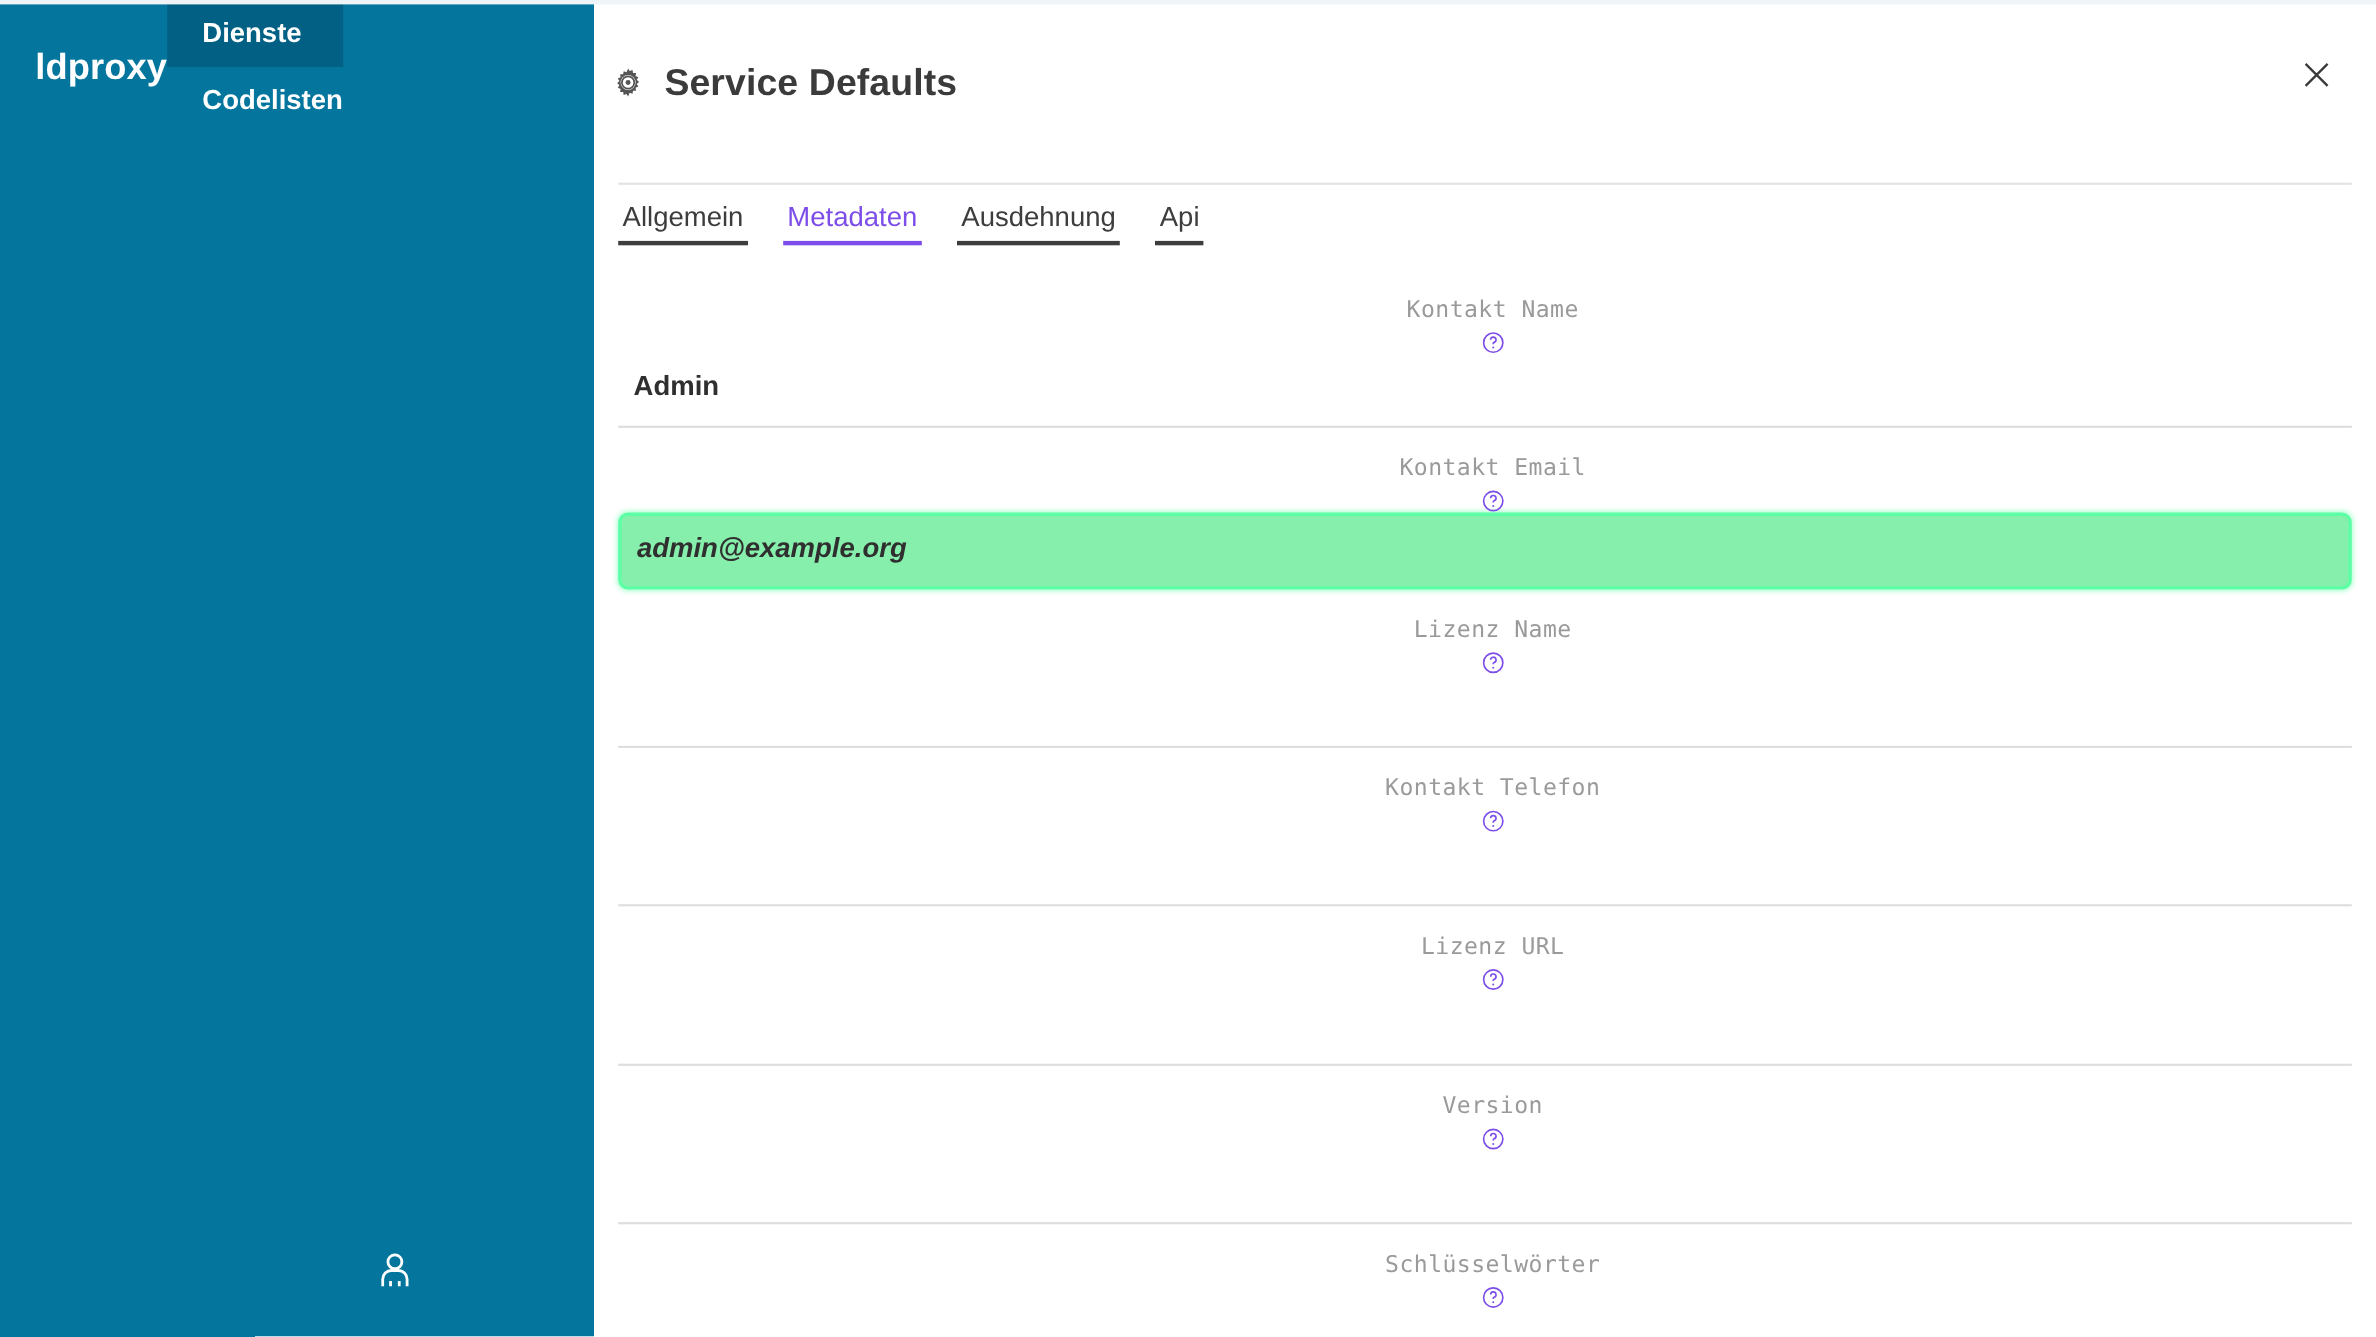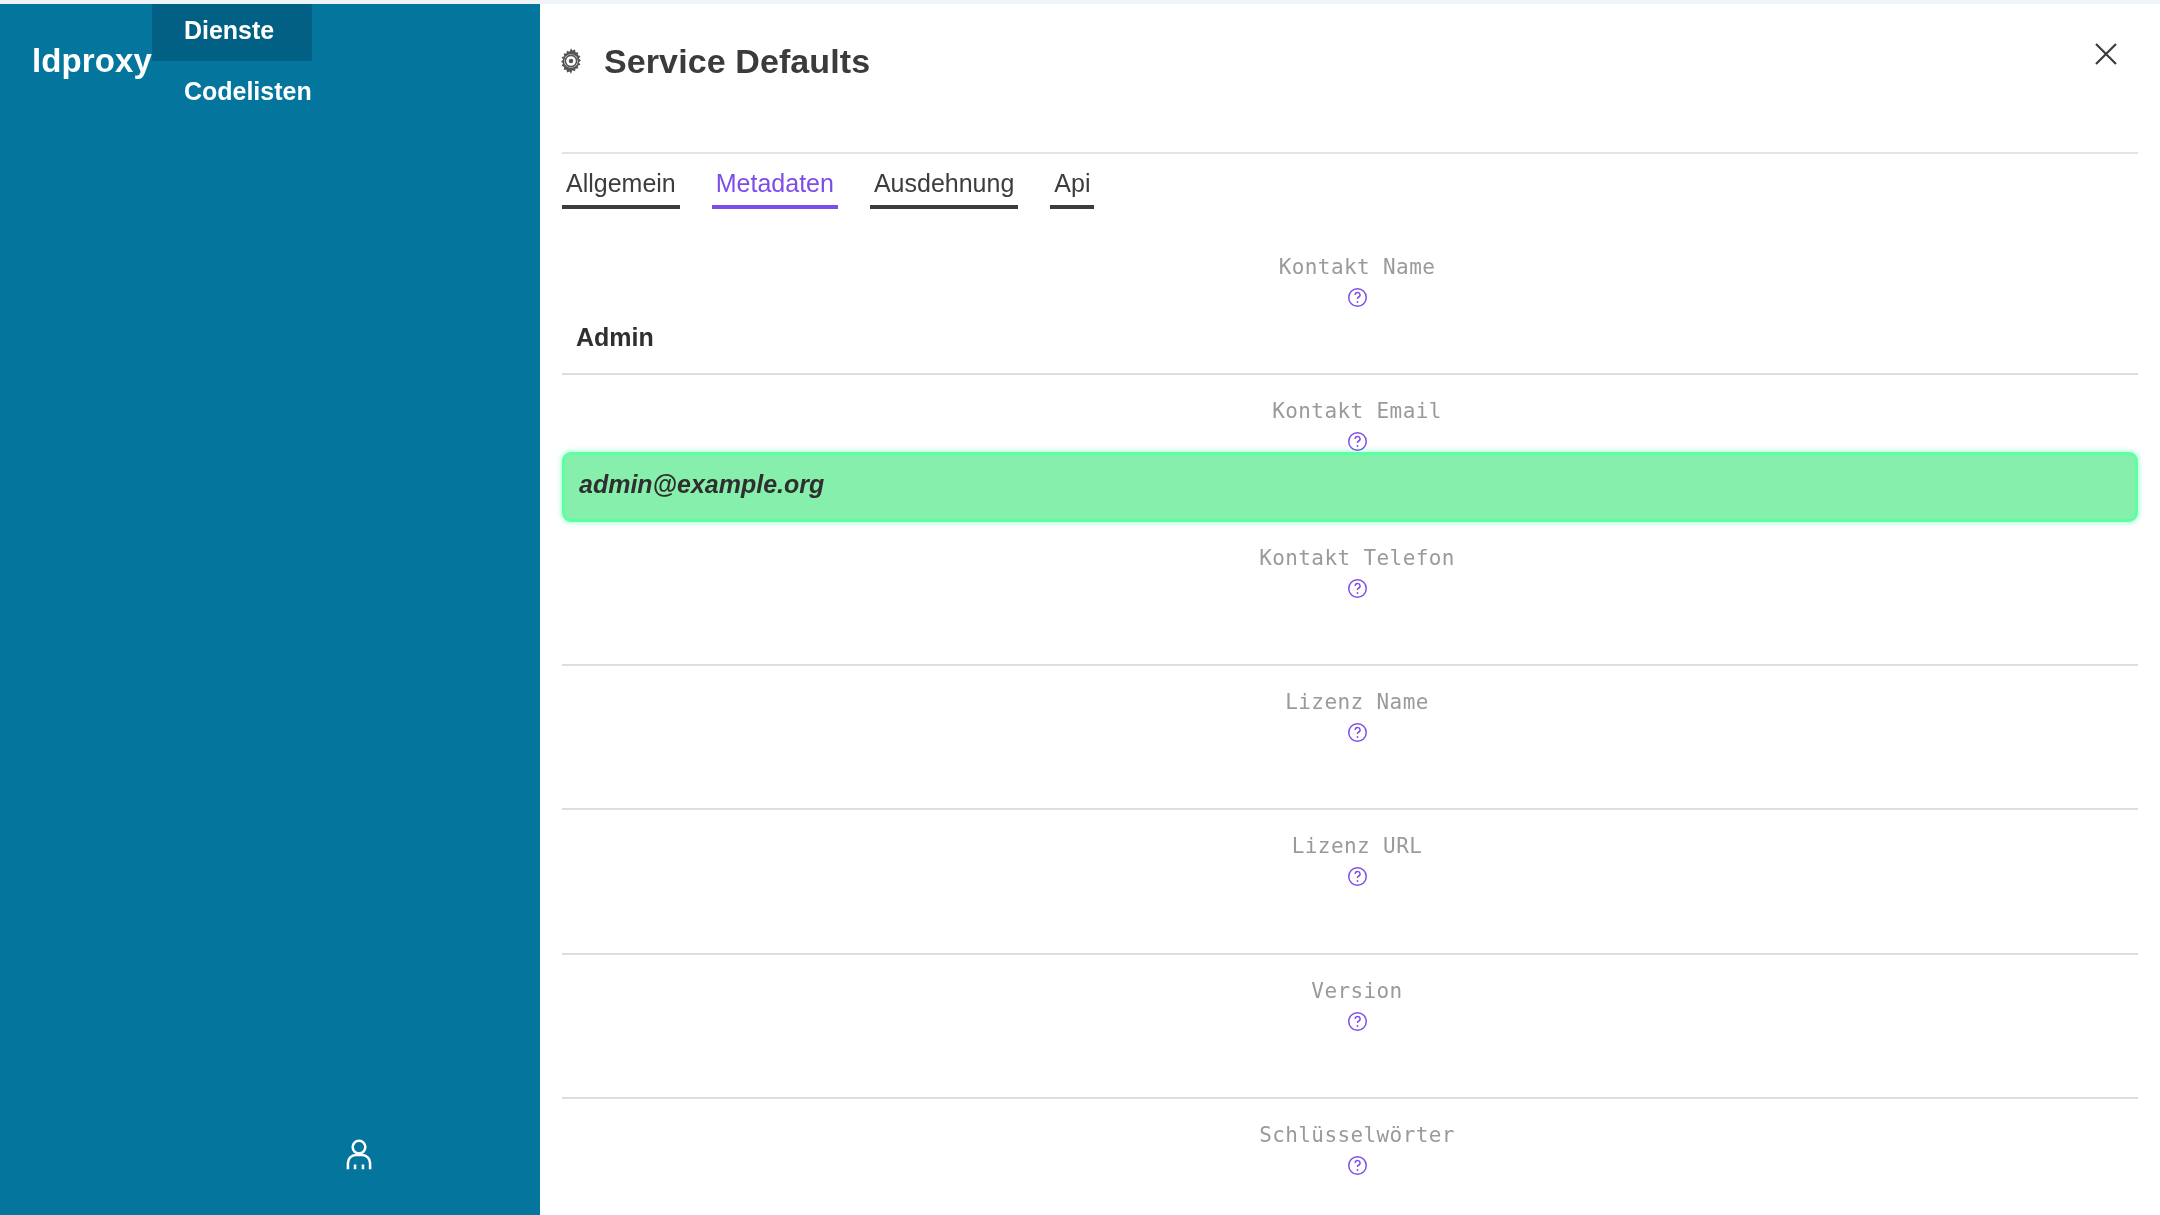--- a/index.html
+++ b/index.html
@@ -82,20 +82,21 @@
     position: relative;
     overflow: hidden;
   }
 
   .main-header {
     height: 122px;
     display: flex;
     align-items: center;
     padding: 0 40px 0 16px;
     position: relative;
+    margin-top: 14px;
   }
 
   .header-left { display: flex; align-items: center; gap: 18px; }
 
   .gear-icon { width: 30px; height: 30px; display: block; flex: 0 0 30px; }
 
   .page-title {
     font-size: 34px;
     font-weight: 700;
     color: #3b3b3b;
@@ -314,34 +315,34 @@
             <circle cx="12" cy="17.1" r="1.05" fill="#7c4de8" stroke="none"></circle>
           </svg>
         </div>
         <div class="field-input-box">
           <div class="field-value">admin@example.org</div>
         </div>
       </div>
 
       <div class="field">
         <div class="field-label">
+          <span>Lizenz Name</span>
+          <svg class="help-icon" viewBox="0 0 24 24" fill="none" stroke="#7c4de8" stroke-width="1.7">
+            <circle cx="12" cy="12" r="10"></circle>
+            <path d="M9.3 9a2.8 2.8 0 1 1 3.6 2.7c-.7.25-.9.8-.9 1.5v.4"></path>
+            <circle cx="12" cy="17.1" r="1.05" fill="#7c4de8" stroke="none"></circle>
+          </svg>
+        </div>
+        <div class="field-value empty">&nbsp;</div>
+        <div class="field-underline"></div>
+      </div>
+
+      <div class="field">
+        <div class="field-label">
           <span>Kontakt Telefon</span>
-          <svg class="help-icon" viewBox="0 0 24 24" fill="none" stroke="#7c4de8" stroke-width="1.7">
-            <circle cx="12" cy="12" r="10"></circle>
-            <path d="M9.3 9a2.8 2.8 0 1 1 3.6 2.7c-.7.25-.9.8-.9 1.5v.4"></path>
-            <circle cx="12" cy="17.1" r="1.05" fill="#7c4de8" stroke="none"></circle>
-          </svg>
-        </div>
-        <div class="field-value empty">&nbsp;</div>
-        <div class="field-underline"></div>
-      </div>
-
-      <div class="field">
-        <div class="field-label">
-          <span>Lizenz Name</span>
           <svg class="help-icon" viewBox="0 0 24 24" fill="none" stroke="#7c4de8" stroke-width="1.7">
             <circle cx="12" cy="12" r="10"></circle>
             <path d="M9.3 9a2.8 2.8 0 1 1 3.6 2.7c-.7.25-.9.8-.9 1.5v.4"></path>
             <circle cx="12" cy="17.1" r="1.05" fill="#7c4de8" stroke="none"></circle>
           </svg>
         </div>
         <div class="field-value empty">&nbsp;</div>
         <div class="field-underline"></div>
       </div>
 

